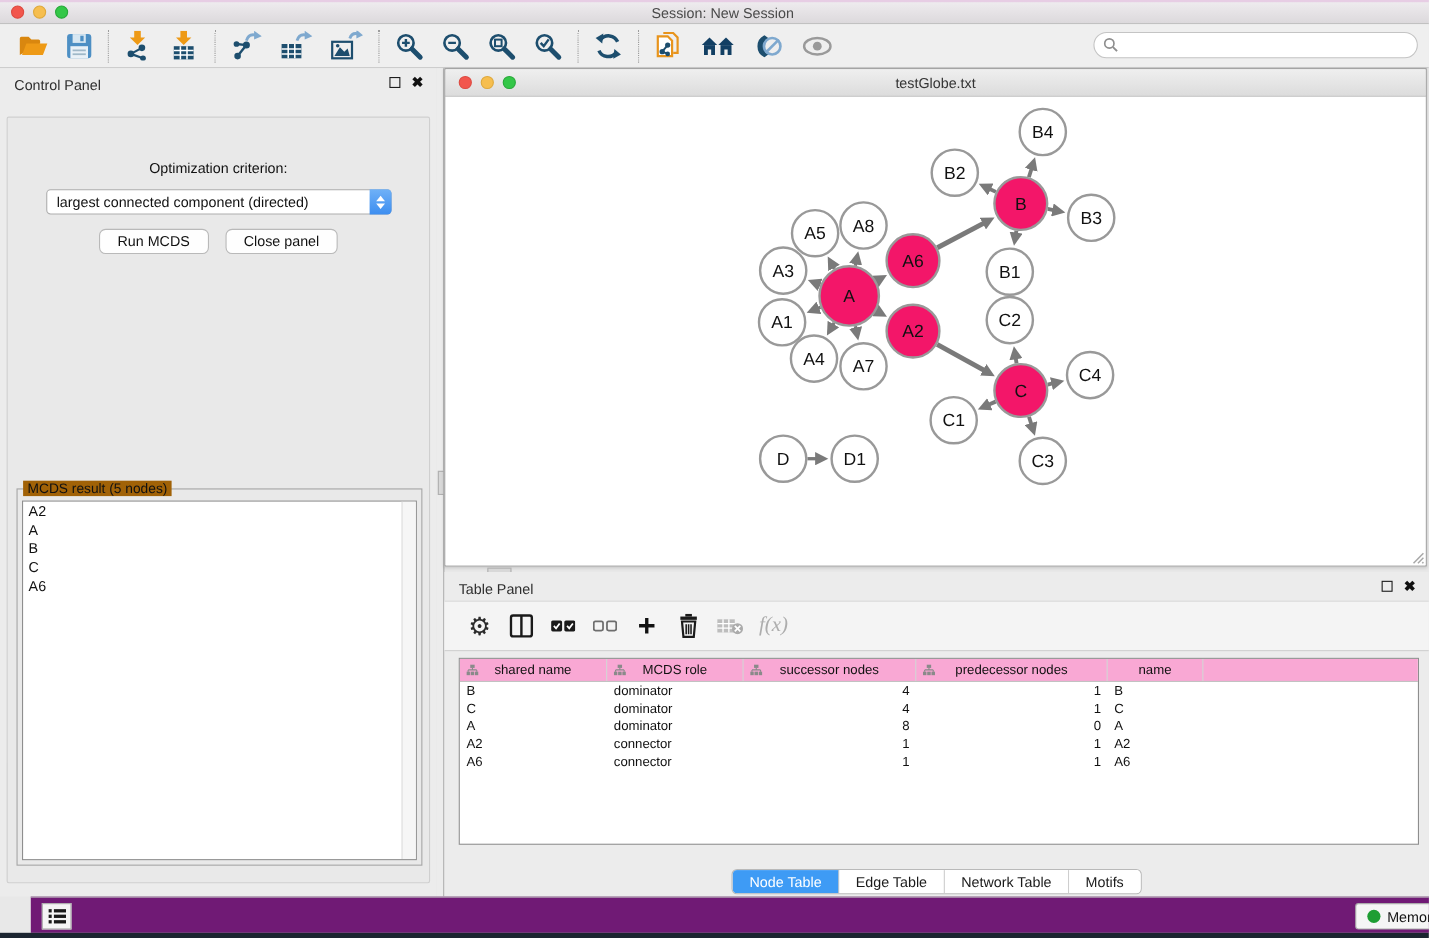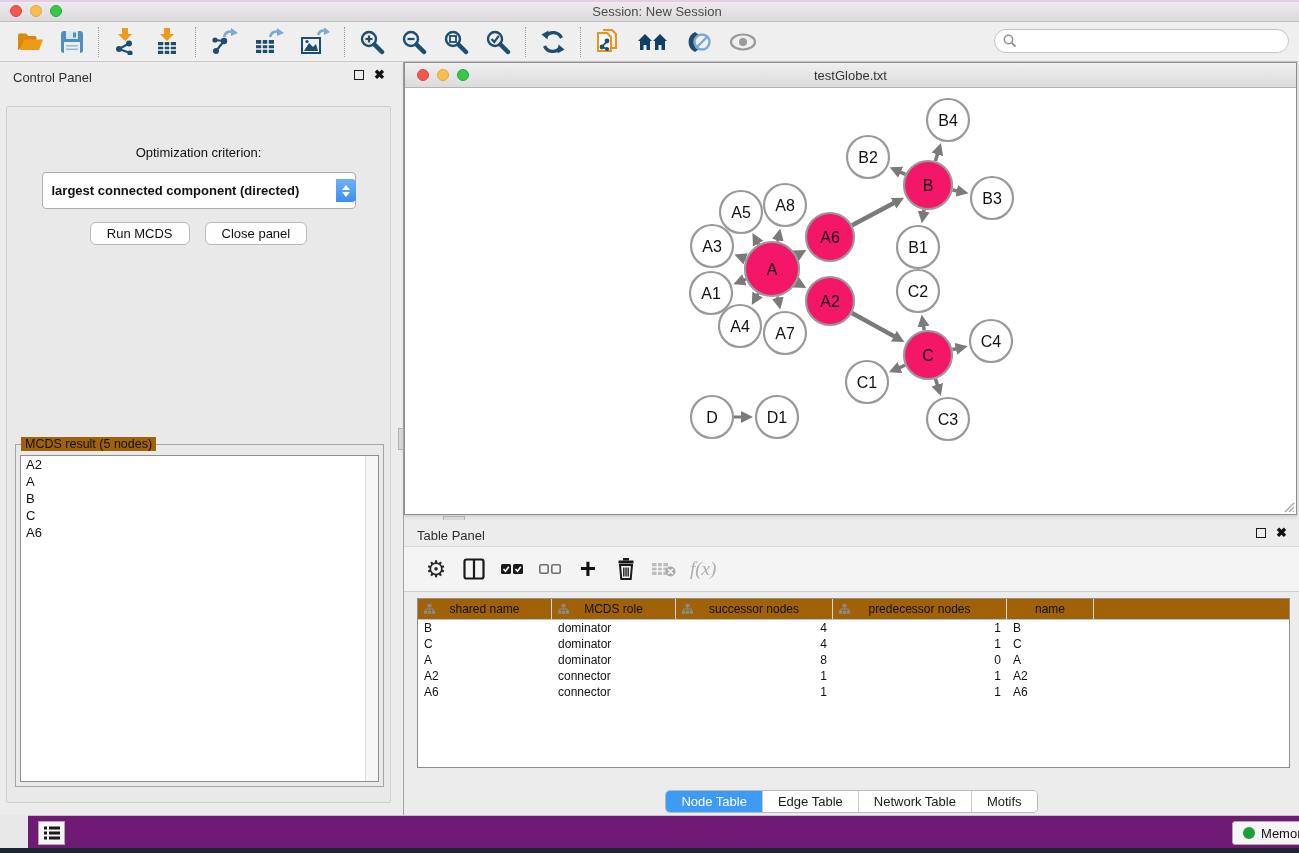--- a/index.html
+++ b/index.html
@@ -36,22 +36,22 @@
 
   .cp-tabs { position:absolute; top:33px; left:0; width:100%; display:flex; justify-content:center; z-index:3; }
   .seg-group { display:inline-flex; background:#FFFFFF; border:1px solid #B9B9B9; border-radius:5px; overflow:hidden; }
   .seg-tab { padding:3px 15px; font-size:13px; color:#1A1A1A; background:#FFFFFF; border-right:1px solid #C9C9C9; }
   .seg-tab:last-child { border-right:none; }
   .seg-tab.active { background:#3E9BF5; color:#FFFFFF; }
 
   .cp-content { position:absolute; left:6px; right:6px; top:44px; bottom:12px;
     background:#E9E9E9; border:1px solid #CFCFCF; border-radius:2px; }
   .opt-label { margin-top:38px; text-align:center; font-size:13px; color:#111; }
-  .dropdown { margin:12px auto 0 auto; width:314px; height:37px; background:#FFFFFF;
-    border:1px solid #ADADAD; border-radius:4px; display:flex; align-items:center; position:relative;font-weight:bold; }
+  .dropdown { margin:12px auto 0 auto; width:314px; height:23px; background:#FFFFFF;
+    border:1px solid #ADADAD; border-radius:4px; display:flex; align-items:center; position:relative; }
   .dropdown .dd-text { flex:1; font-size:13px; color:#111; padding-left:9px; white-space:nowrap; overflow:hidden; }
   .dd-stepper { width:20px; height:23px; margin-right:-1px; background:linear-gradient(#6FB1F7,#3D8EF0);
     border-radius:0 4px 4px 0; display:flex; flex-direction:column; align-items:center; justify-content:center; gap:2px; }
   .dd-up { width:0; height:0; border-left:4px solid transparent; border-right:4px solid transparent; border-bottom:5px solid #FFFFFF; }
   .dd-down { width:0; height:0; border-left:4px solid transparent; border-right:4px solid transparent; border-top:5px solid #FFFFFF; }
   .btn-row { margin-top:13px; display:flex; justify-content:center; gap:15px; }
   .mac-btn { background:#FEFEFE; border:1px solid #B9B9B9; border-radius:6px; padding:3px 16px;
     font-size:13px; color:#111; font-family:"Liberation Sans",sans-serif; }
 
   .groupbox { position:absolute; left:8px; width:369px; top:337px; height:343px; border:1px solid #A5A5A5; }
@@ -79,21 +79,21 @@
   .table-panel { position:absolute; left:404px; top:520px; width:895px; height:295px; background:#ECECEC; }
   .tp-toolbar { position:absolute; left:0; right:0; top:26px; height:46px; background:#F4F4F4;
     border-top:1px solid #D8D8D8; border-bottom:1px solid #CFCFCF; display:flex; align-items:center; padding-left:20px; }
   .tp-btn { margin-right:14px; display:flex; align-items:center; justify-content:center; min-width:24px; height:30px; }
   .gear-glyph { font-size:23px; color:#2B2B2B; line-height:24px; }
   .plus-glyph { font-size:28px; font-weight:bold; color:#111; line-height:24px; }
   .fx-glyph { font-family:"Liberation Serif",serif; font-style:italic; font-size:19px; color:#ADADAD; }
 
   .tp-table { position:absolute; left:13px; right:9px; top:78px; bottom:47px; background:#FFFFFF;
     border:1px solid #8E8E8E; overflow:hidden; }
-  .tbl-header { display:flex; height:21px; background:#a16207; border-bottom:1px solid #C2C2C2; }
+  .tbl-header { display:flex; height:21px; background:#f9a8d4; border-bottom:1px solid #C2C2C2; }
   .th-cell { display:flex; align-items:center; justify-content:center; gap:6px; font-size:12px; color:#111;
     border-right:1px solid #D4D4D4; position:relative; }
   .th-cell .tree-ico { position:absolute; left:6px; top:5px; }
   .tbl-row { display:flex; height:16px; }
   .td-cell { font-size:12px; color:#111; padding:1px 6px 0 6px; white-space:nowrap; overflow:hidden; }
   .td-num { text-align:right; }
 
   .tp-tabs { position:absolute; left:0; right:0; top:270px; display:flex; justify-content:center; }
 
   

